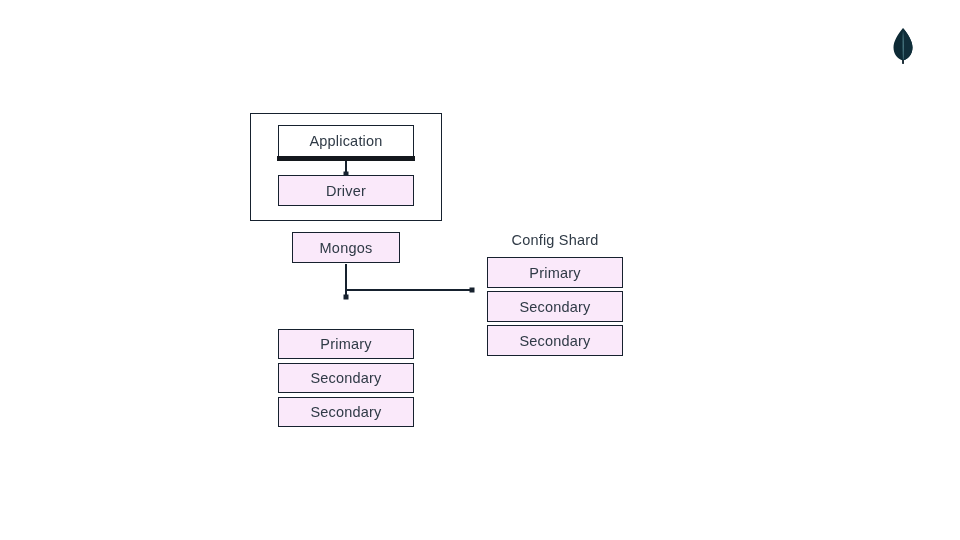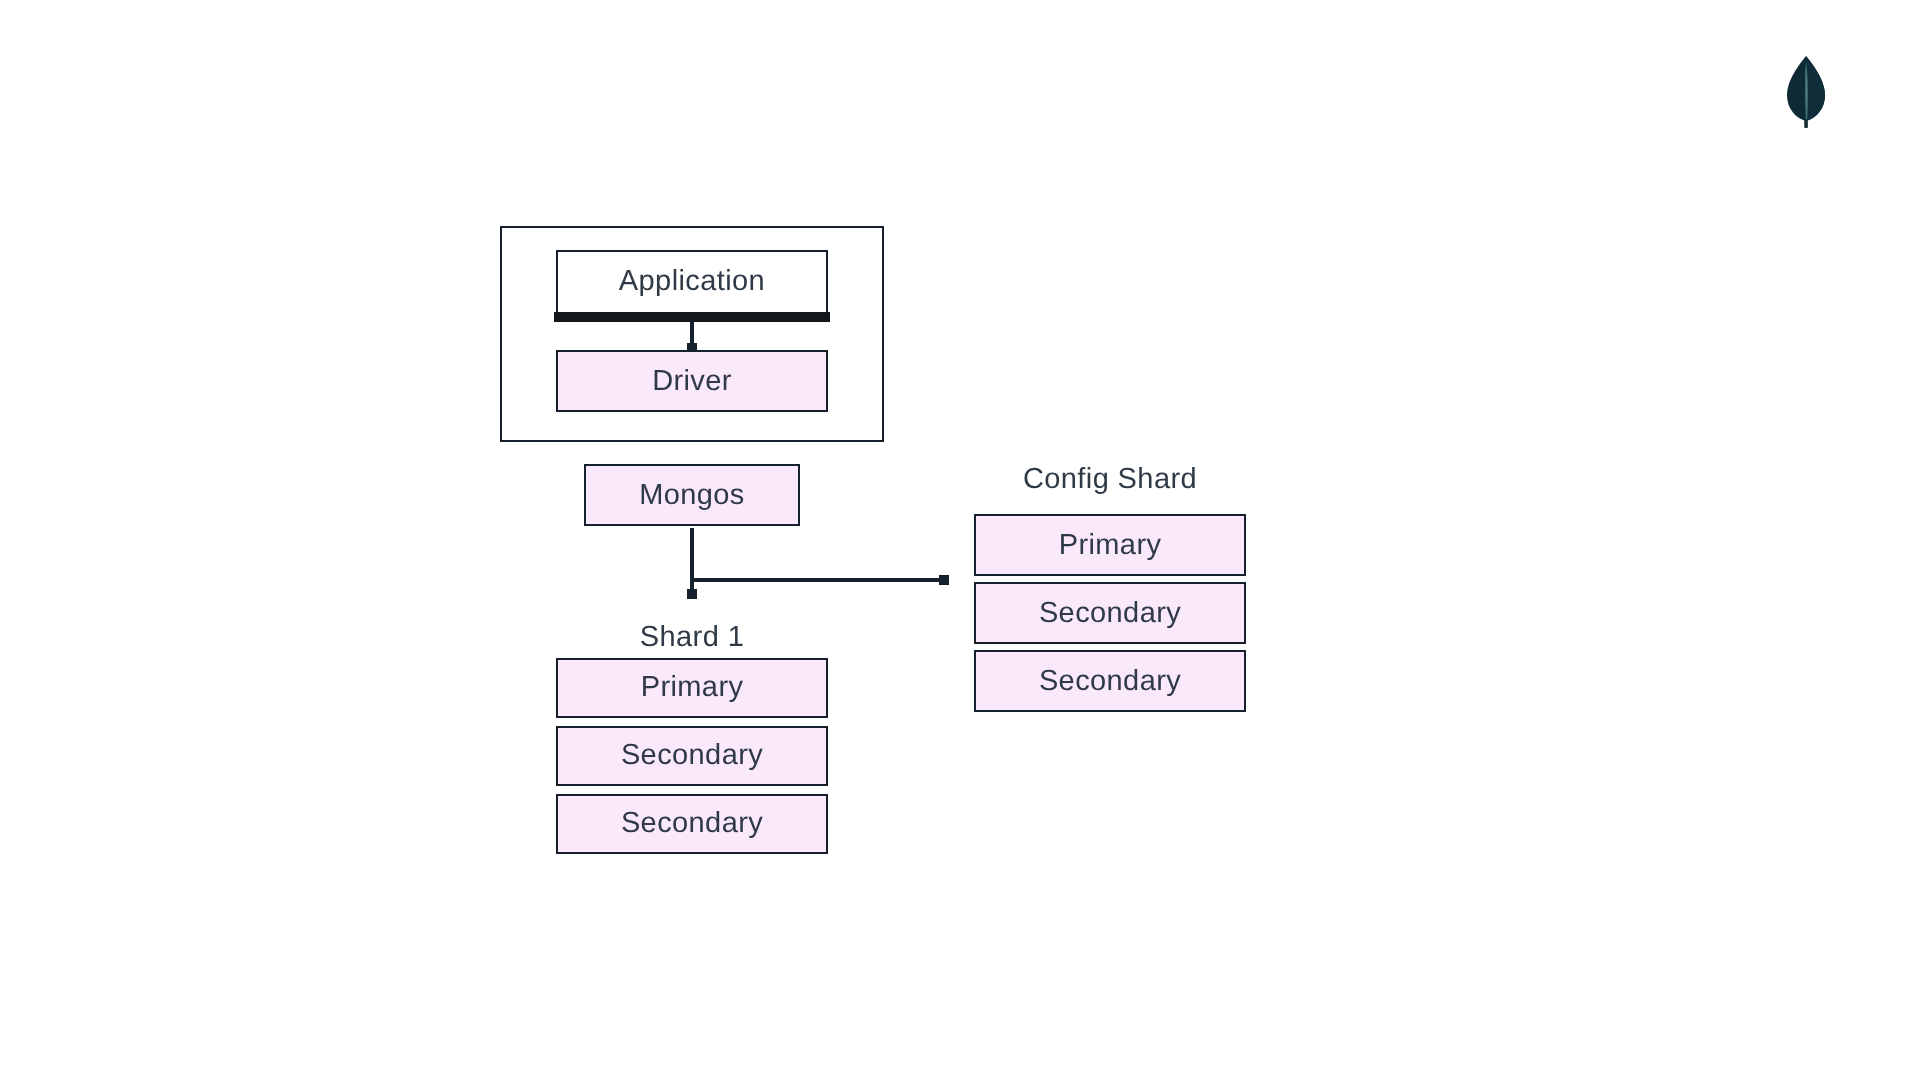--- a/index.html
+++ b/index.html
@@ -118,21 +118,20 @@
 
   <div class="node" style="left:292px; top:232px; width:108px; height:31px;">
     <span>Mongos</span>
   </div>
 
   <div class="line-v" style="left:345px; top:264px; height:33px;"></div>
   <div class="line-h" style="left:345px; top:289px; width:128px;"></div>
   <div class="enddot" style="left:472px; top:290px;"></div>
   <div class="enddot" style="left:346px; top:297px;"></div>
 
-  <div class="grouplabel" style="left:278px; top:311px; width:136px;">Shard 1</div>
 
   <div class="node" style="left:278px; top:329px; width:136px; height:30px;">
     <span>Primary</span>
   </div>
   <div class="node" style="left:278px; top:363px; width:136px; height:30px;">
     <span>Secondary</span>
   </div>
   <div class="node" style="left:278px; top:397px; width:136px; height:30px;">
     <span>Secondary</span>
   </div>

